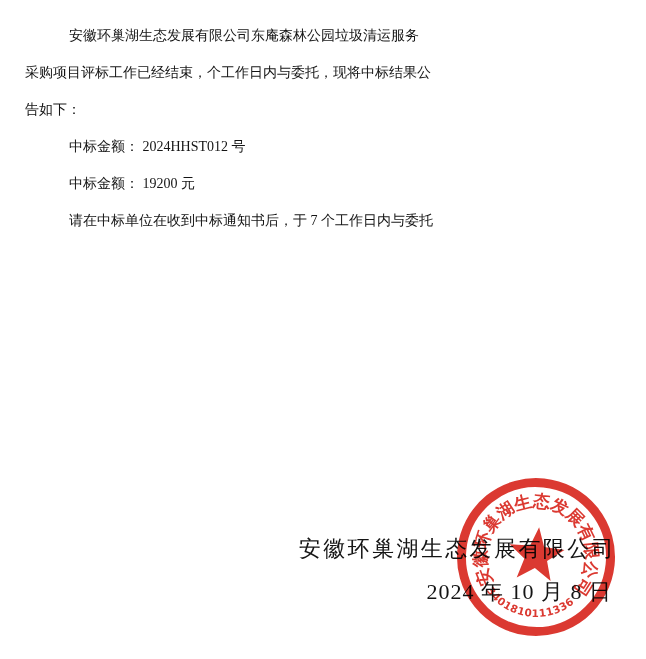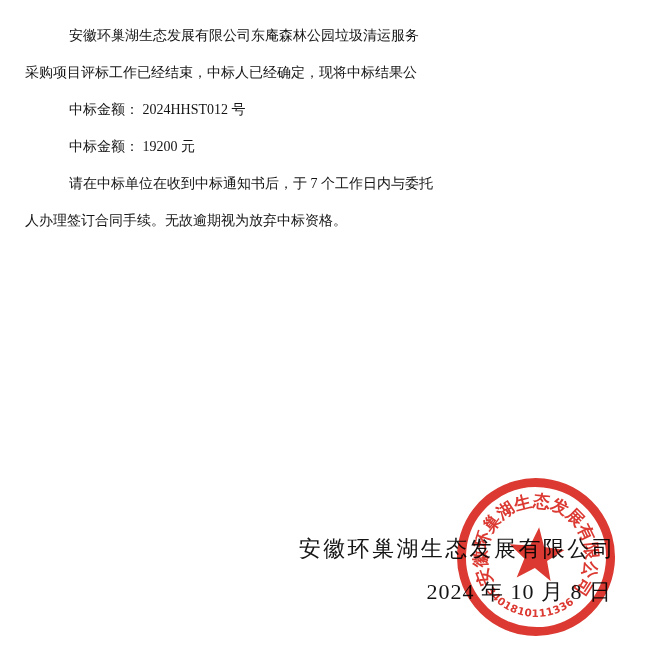--- a/index.html
+++ b/index.html
@@ -73,25 +73,25 @@
   }
   .seal-star { fill: var(--stamp-color); }
 </style>
 </head>
 <body>
 
 <div class="page">
 
   <div class="body-text">
     <div class="line indent">安徽环巢湖生态发展有限公司东庵森林公园垃圾清运服务</div>
-    <div class="line">采购项目评标工作已经结束，中标人已经确定，现将中标结果公</div>
+    <div class="line">采购项目评标工作已经结束，个工作日内与委托，现将中标结果公</div>
+    <div class="line">告如下：</div>
     <div class="line indent">中标金额： 2024HHST012 号</div>
     <div class="line indent">中标金额： 19200 元</div>
     <div class="line indent">请在中标单位在收到中标通知书后，于 7 个工作日内与委托</div>
-    <div class="line">人办理签订合同手续。无故逾期视为放弃中标资格。</div>
   </div>
 
   <div class="signature">安徽环巢湖生态发展有限公司</div>
   <div class="date">2024 年 10 月 8 日</div>
 
   <svg class="stamp" viewBox="-85 -85 170 170" xmlns="http://www.w3.org/2000/svg">
     <defs>
       <path id="arcCompany" d="M -39.9 30.1 A 50 50 0 1 1 39.9 30.1" fill="none"></path>
       <path id="arcCode" d="M -45.96 38.57 A 60 60 0 0 0 45.96 38.57" fill="none"></path>
     </defs>

